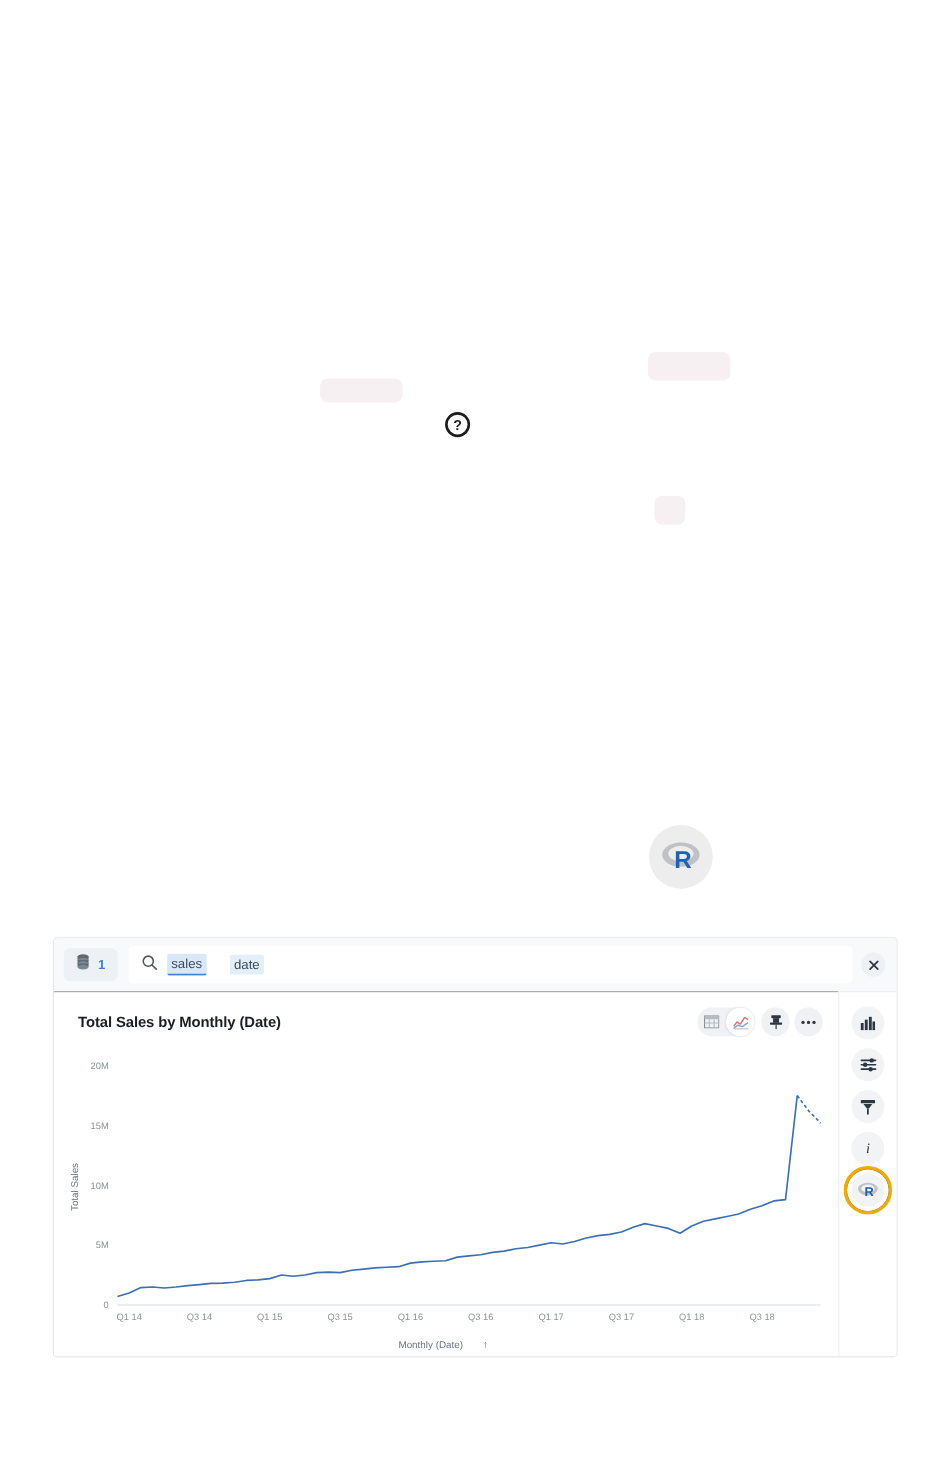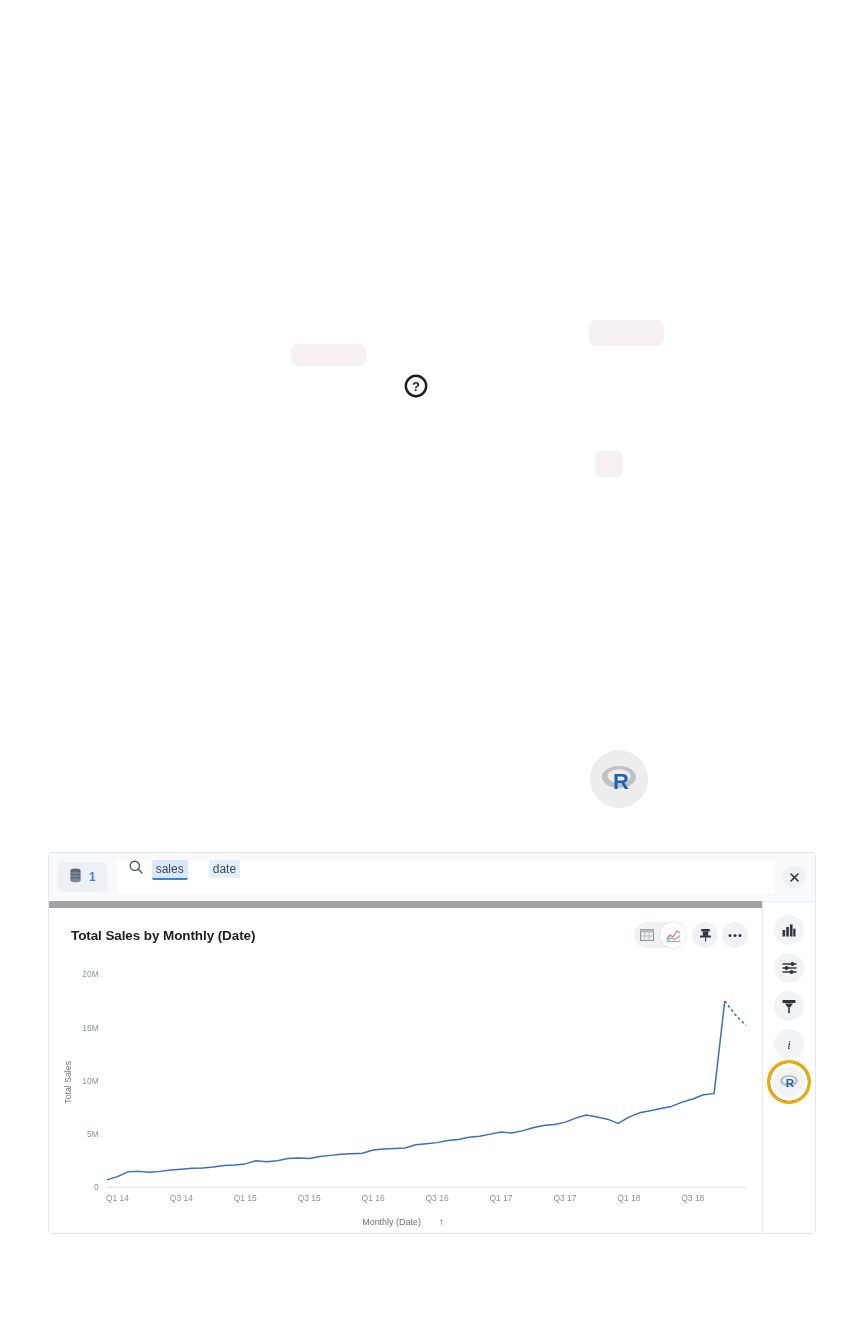--- a/index.html
+++ b/index.html
@@ -89,21 +89,21 @@
     color: #3B82D6;
     font-weight: 700;
   }
   #search-box {
     flex: 1;
     height: 34px;
     margin-left: 10px;
     background: #ffffff;
     border-radius: 4px;
     display: flex;
-    align-items: flex-start;
+    align-items: center;
     padding: 0 12px;
     box-sizing: border-box;
     gap: 9px;
   }
   .token {
     font-size: 12px;
     color: #3d4a57;
     padding: 1px 4px;
     border-radius: 2px;
     line-height: 16px;
@@ -130,21 +130,21 @@
   
   #card-body {
     flex: 1;
     display: flex;
     min-height: 0;
   }
   #chart-pane {
     flex: 1;
     position: relative;
     background: #ffffff;
-    border-top: 7px solid #a3a3a3;
+    border-top: 1px solid #a3a3a3;
     min-width: 0;
   }
   #chart-title {
     position: absolute;
     left: 22px;
     top: 20px;
     font-size: 13.5px;
     font-weight: 700;
     color: #1b1f24;
     letter-spacing: -0.1px;

